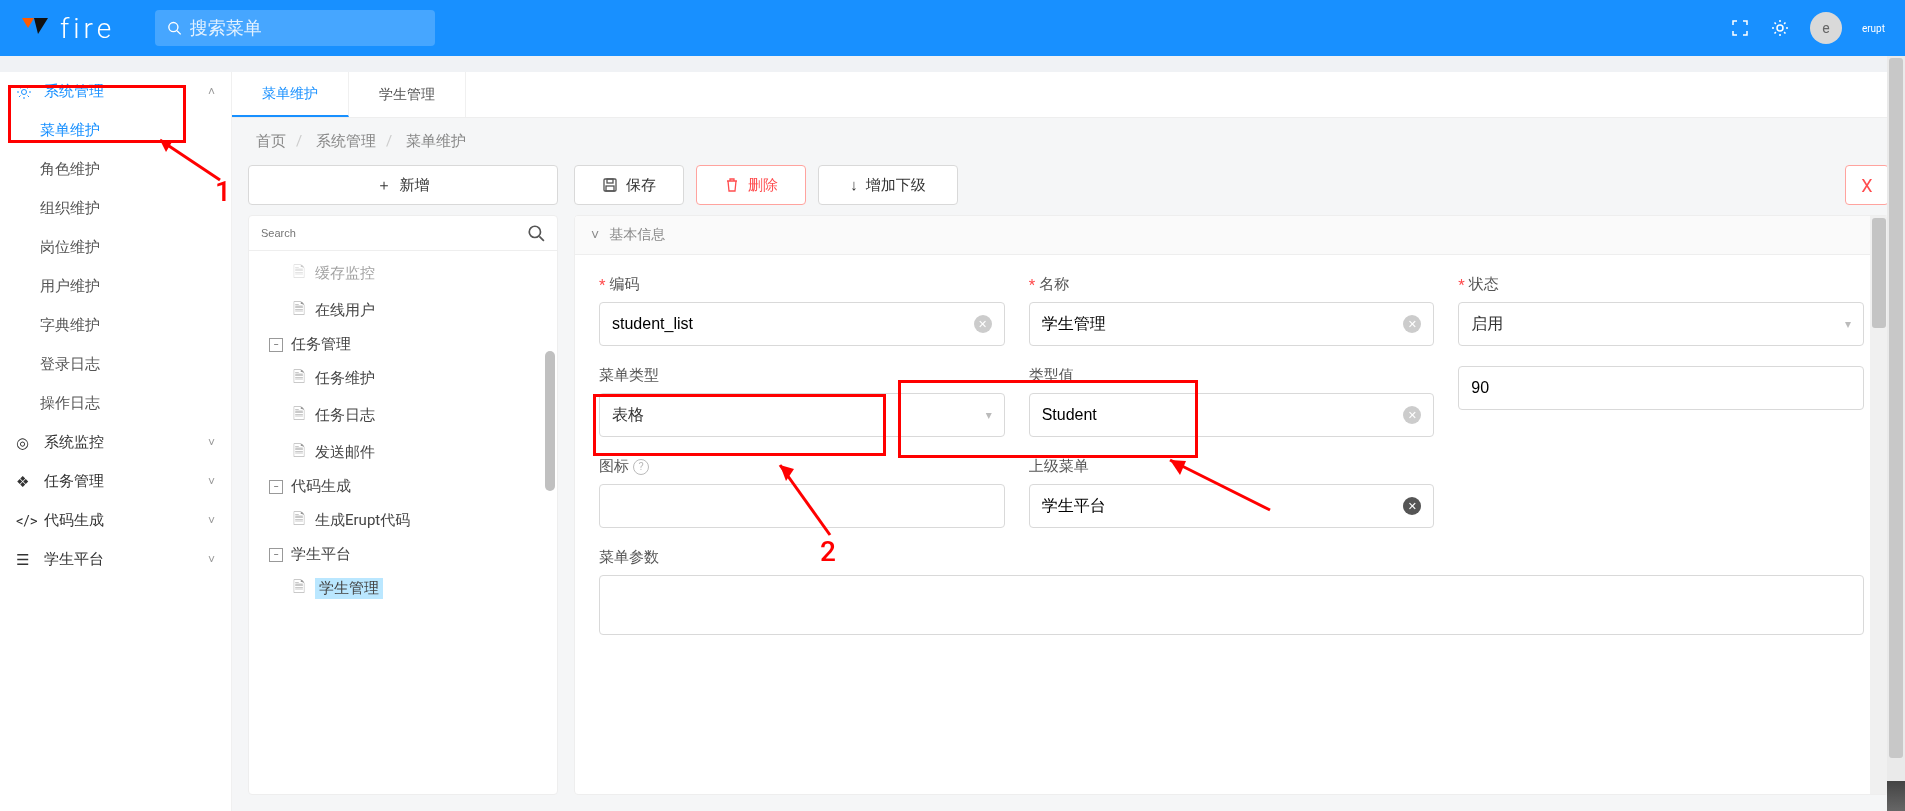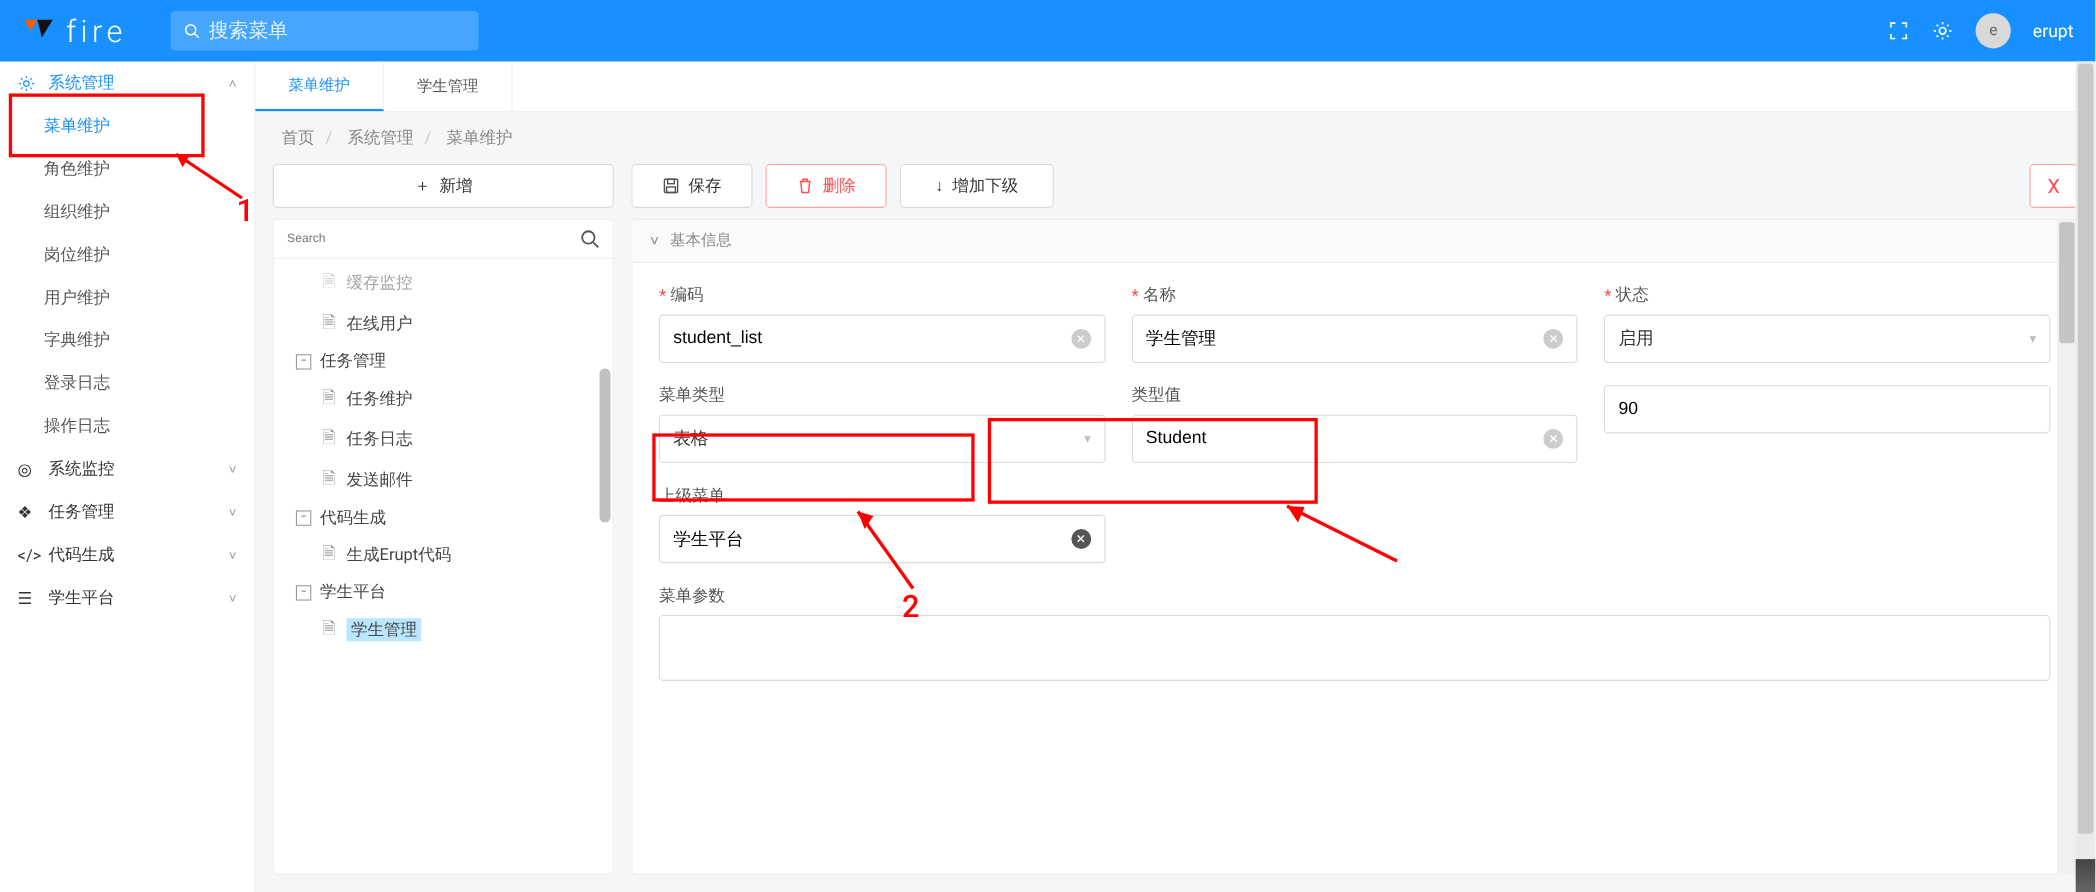--- a/index.html
+++ b/index.html
@@ -9,24 +9,24 @@
 
 .header { height: 56px; background: #1890ff; display: flex; align-items: center; padding: 0 20px; color: #fff; }
 .logo { display: flex; align-items: center; font-size: 28px; font-weight: 300; letter-spacing: 4px; margin-right: 40px; }
 .logo svg { margin-right: 10px; }
 .search-box { background: rgba(255,255,255,0.2); border-radius: 4px; height: 36px; width: 280px; display: flex; align-items: center; padding: 0 12px; color: #fff; }
 .search-box input { background: transparent; border: none; outline: none; color: #fff; font-size: 18px; margin-left: 8px; width: 100%; }
 .search-box input::placeholder { color: rgba(255,255,255,0.85); }
 .header-right { margin-left: auto; display: flex; align-items: center; gap: 20px; }
 .header-icon { width: 20px; height: 20px; cursor: pointer; }
 .avatar { width: 32px; height: 32px; border-radius: 50%; background: #d9d9d9; color: #666; display: flex; align-items: center; justify-content: center; font-size: 14px; }
-.username { font-size: 16px; }
-
-
-.body { flex: 1; display: flex; overflow: hidden; }
+.username { font-size: 10px; }
+
+
+.body { flex: 1; display: flex; overflow: hidden; margin-top: 16px; }
 
 
 .sidebar { width: 232px; background: #fff; border-right: 1px solid #f0f0f0; overflow-y: auto; font-size: 15px; }
 .side-group { padding: 10px 16px; display: flex; align-items: center; color: #1890ff; cursor: pointer; }
 .side-group.plain { color: #333; }
 .side-group .icon { width: 18px; margin-right: 10px; display: inline-flex; align-items: center; }
 .side-group .chev { margin-left: auto; color: #999; font-size: 12px; }
 .side-item { padding: 10px 16px 10px 40px; cursor: pointer; color: #555; }
 .side-item.active { color: #1890ff; }
 
@@ -324,20 +324,29 @@
                 </div>
               </div>
               <div>
                 <div class="input">
                   <input value="90" style="">
                 </div>
               </div>
 
               <div>
                 <div class="field-label">
+                    <span>图标</span>
+                    <span class="help">?</span>
+                  </div>
+                <div class="input">
+                    <input style="">
+                  </div>
+              </div>
+              <div>
+                <div class="field-label">
                     <span>上级菜单</span>
                   </div>
                 <div class="input">
                   <input value="学生平台" style="">
                   <span class="clear dark">✕</span>
                 </div>
               </div>
               <div></div>
 
               <div class="form-row-full">

